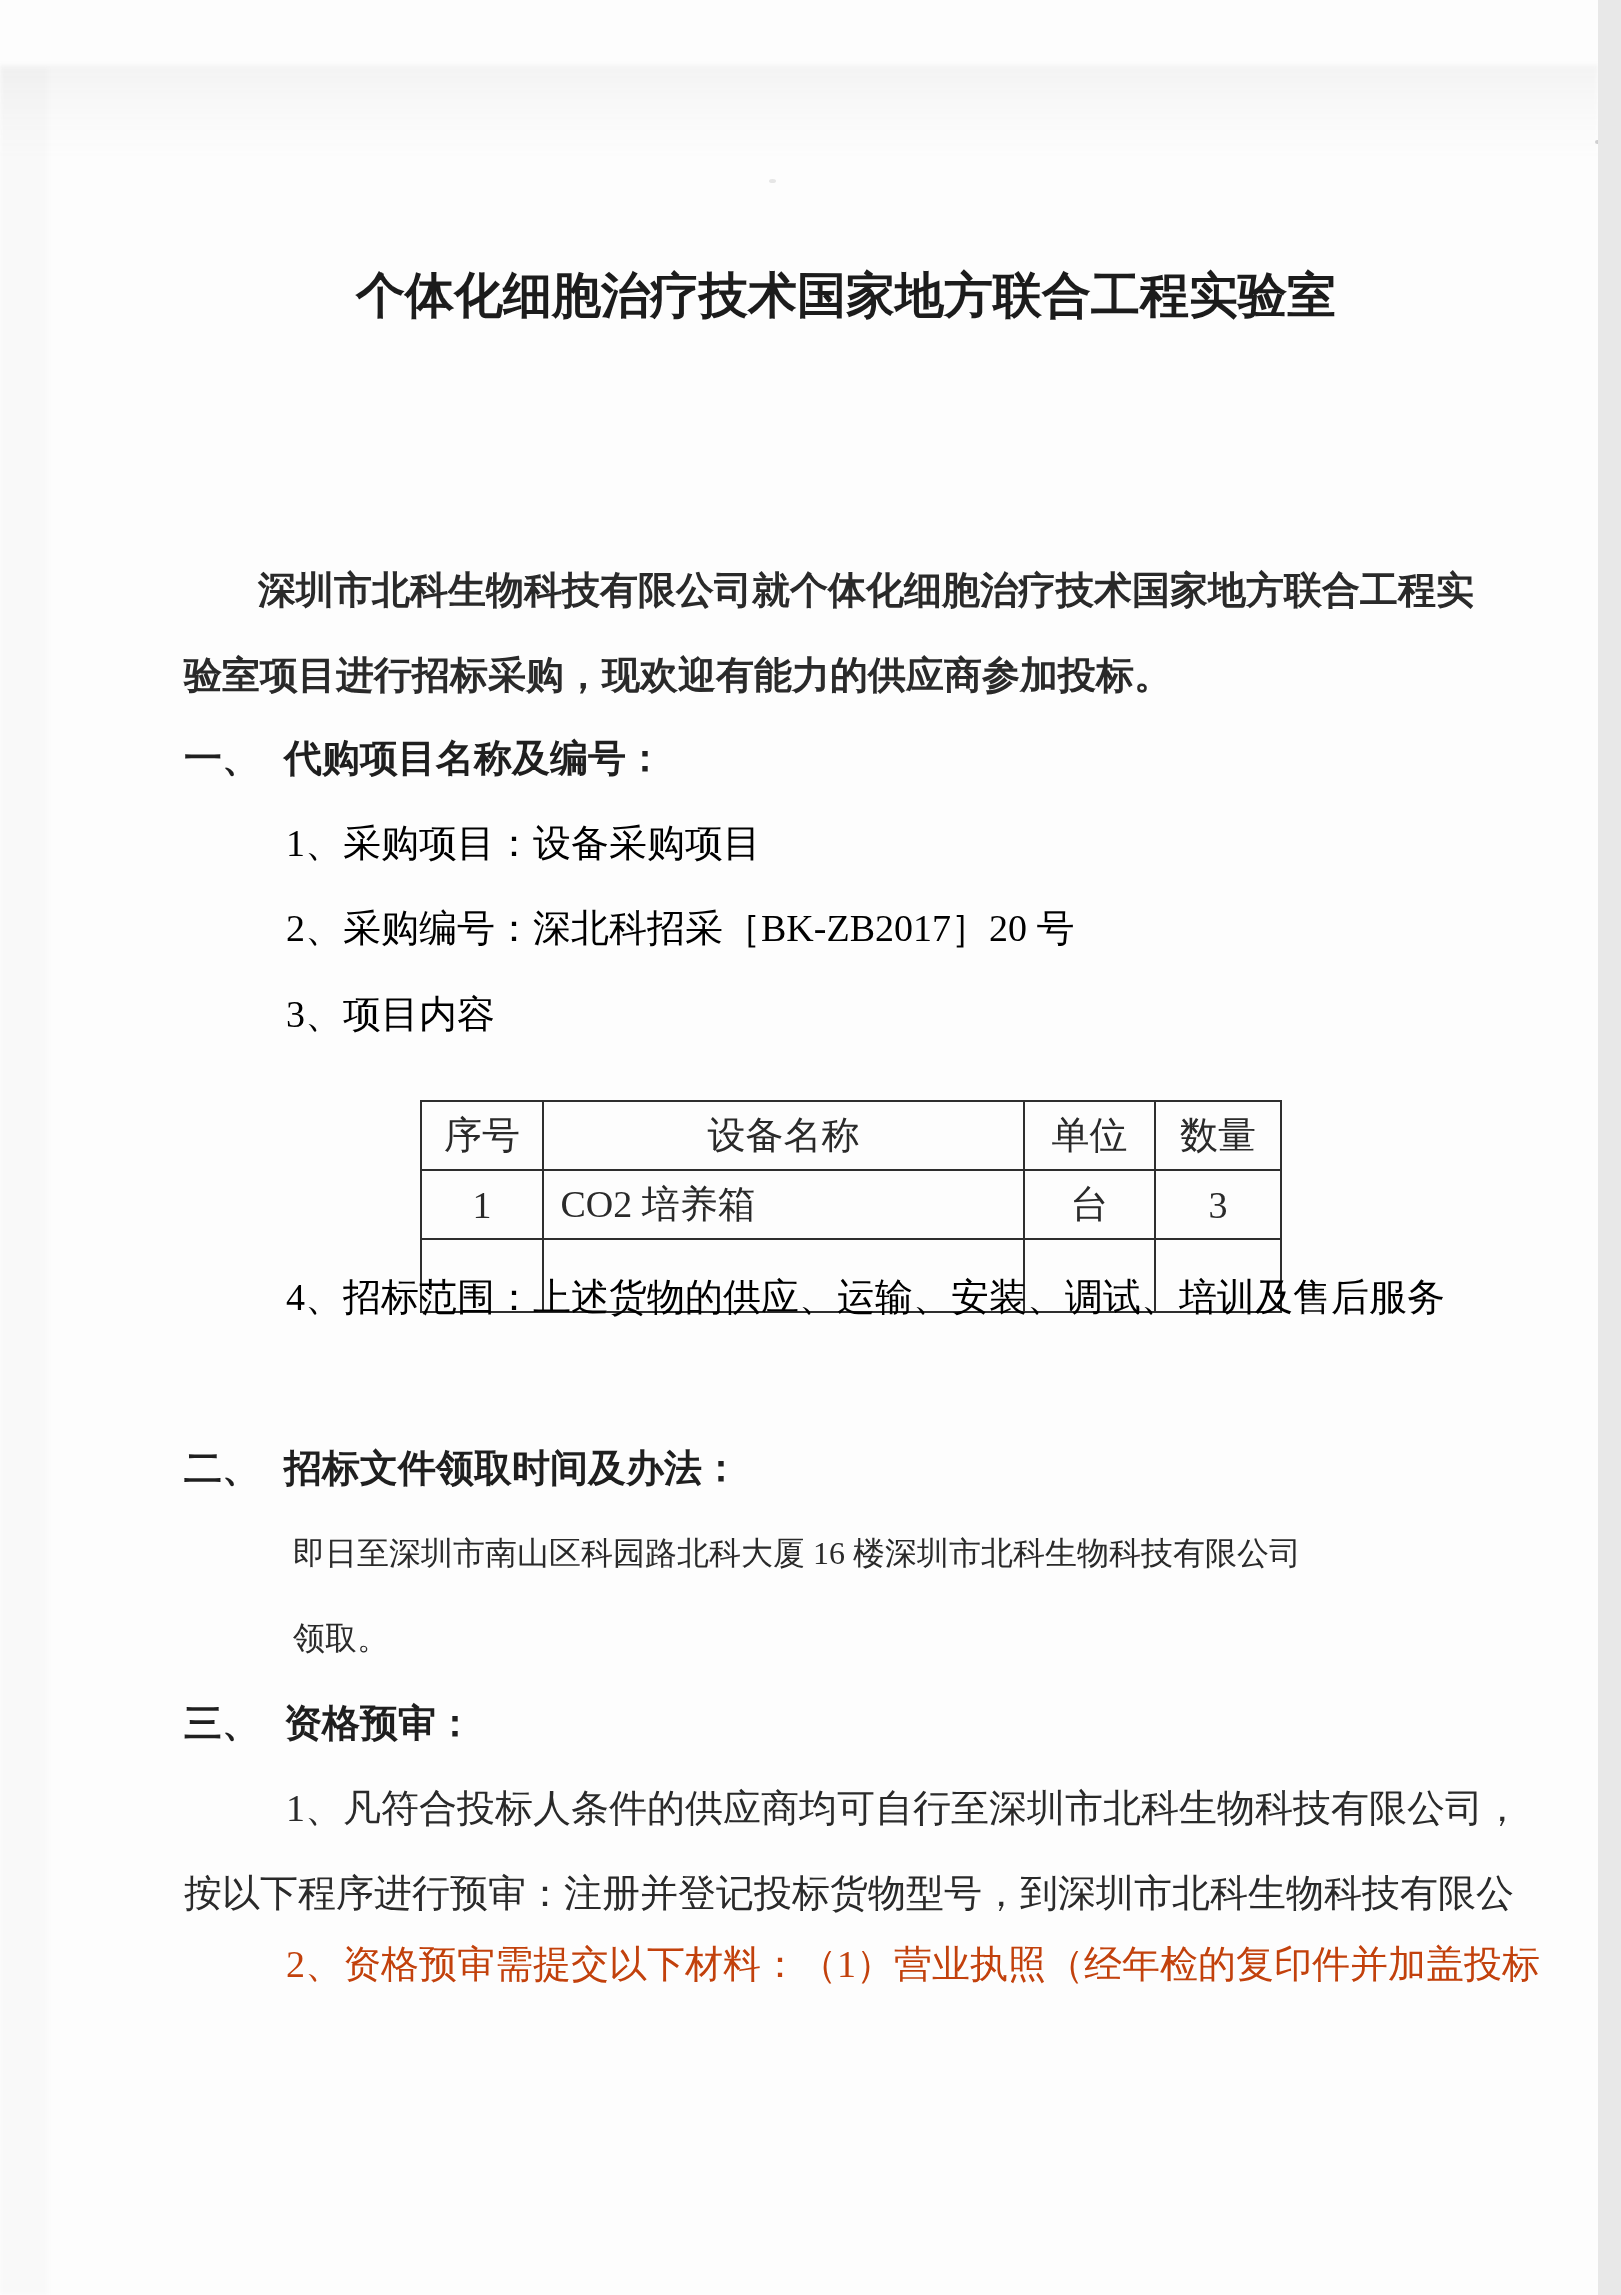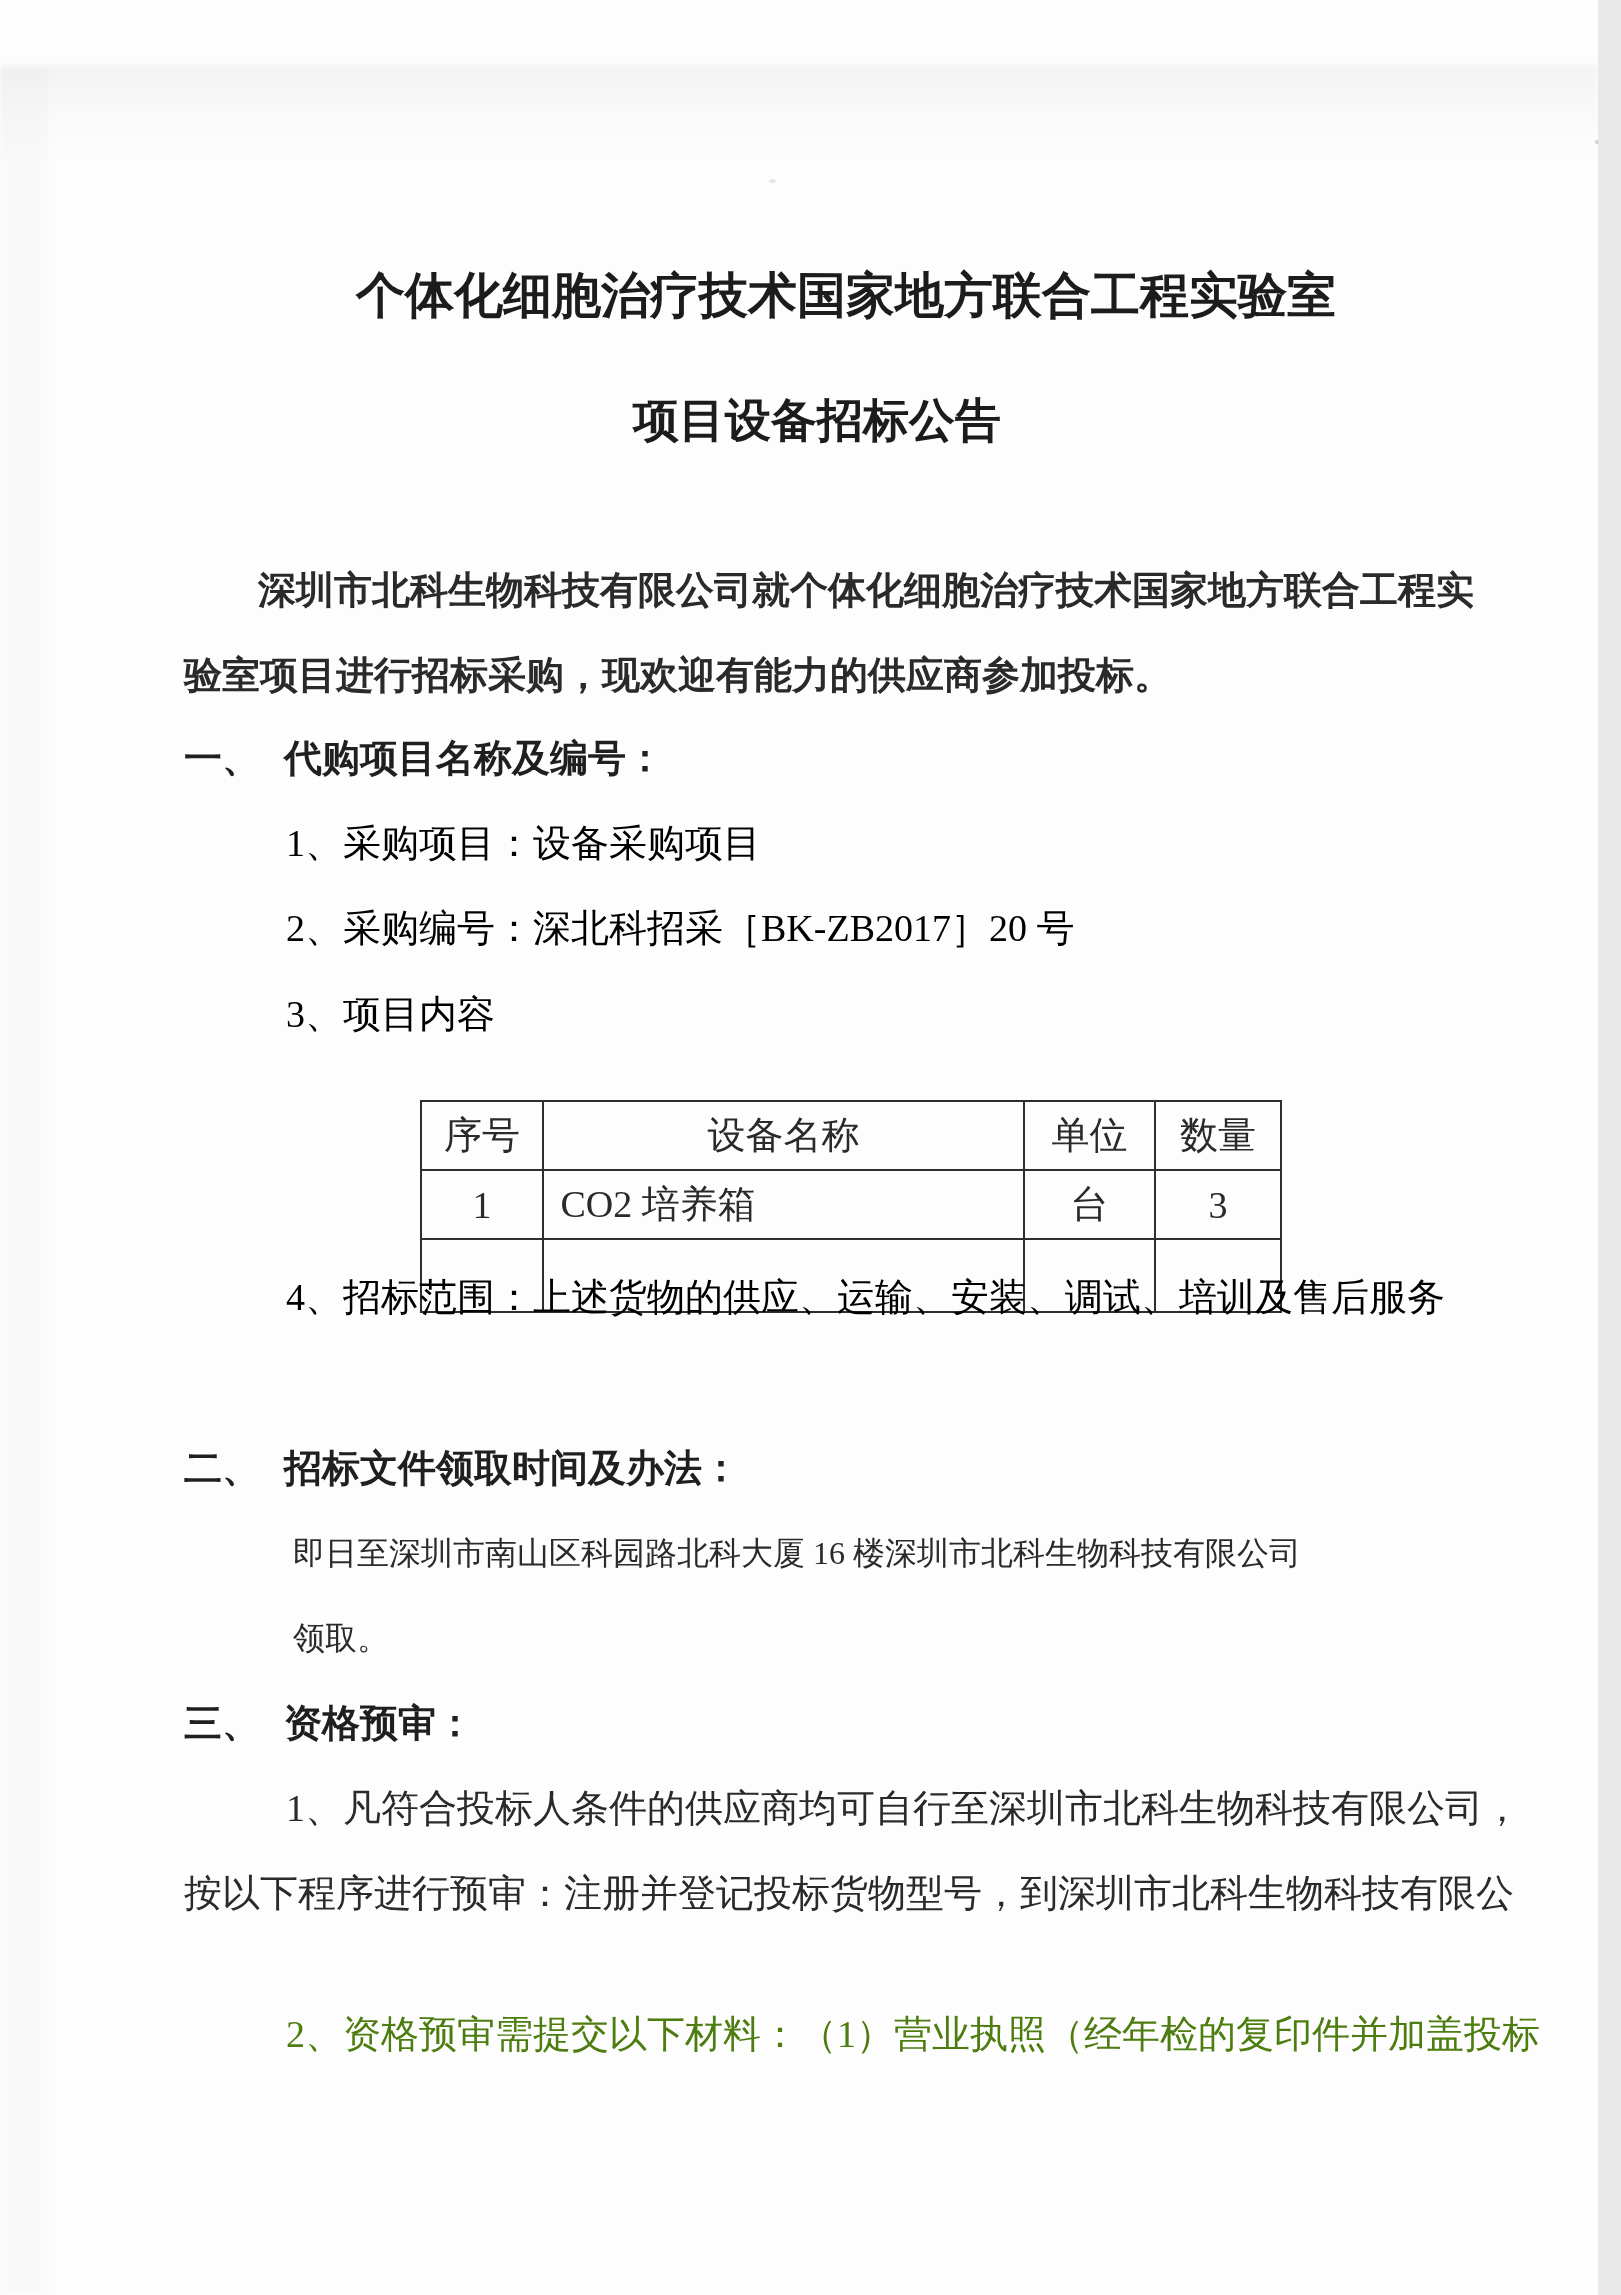--- a/index.html
+++ b/index.html
@@ -70,22 +70,22 @@
   .sec2-body {
     position: absolute; left: 293px; top: 1511px;
     font-size: 32px; line-height: 85px; color: #2a2a2a;
   }
   .sec3-item1 {
     position: absolute; left: 184px; top: 1766px;
     font-size: 38px; line-height: 85px; color: #2a2a2a;
   }
   .sec3-item1 .first { padding-left: 102px; }
   .sec3-item2 {
-    position: absolute; left: 184px; top: 1992px;
-    font-size: 38px; line-height: 85px; color: #4d7c0f;
+    position: absolute; left: 184px; top: 1922px;
+    font-size: 38px; line-height: 85px; color: #c2410c;
   }
   .sec3-item2 .first { padding-left: 102px; }
 
   
   .equip-table {
     position: absolute; left: 420px; top: 1100px;
     border-collapse: collapse; table-layout: fixed;
     font-size: 38px; color: #2a2a2a;
     background: transparent;
   }
@@ -107,21 +107,20 @@
 
 <div class="page">
 
   <div class="scan-band"></div>
   <div class="scan-edge-left"></div>
   <div class="speck s1"></div>
   <div class="speck s2"></div>
   <div class="speck s3"></div>
 
   <div class="title1 line">个体化细胞治疗技术国家地方联合工程实验室</div>
-  <div class="title2 line">项目设备招标公告</div>
 
   <div class="intro body-text">
     <div class="line first">深圳市北科生物科技有限公司就个体化细胞治疗技术国家地方联合工程实</div>
     <div class="line">验室项目进行招标采购，现欢迎有能力的供应商参加投标。</div>
   </div>
 
   <div class="sec-head sec1-head">
     <span class="sec-num">一、</span><span>代购项目名称及编号：</span>
   </div>
 

